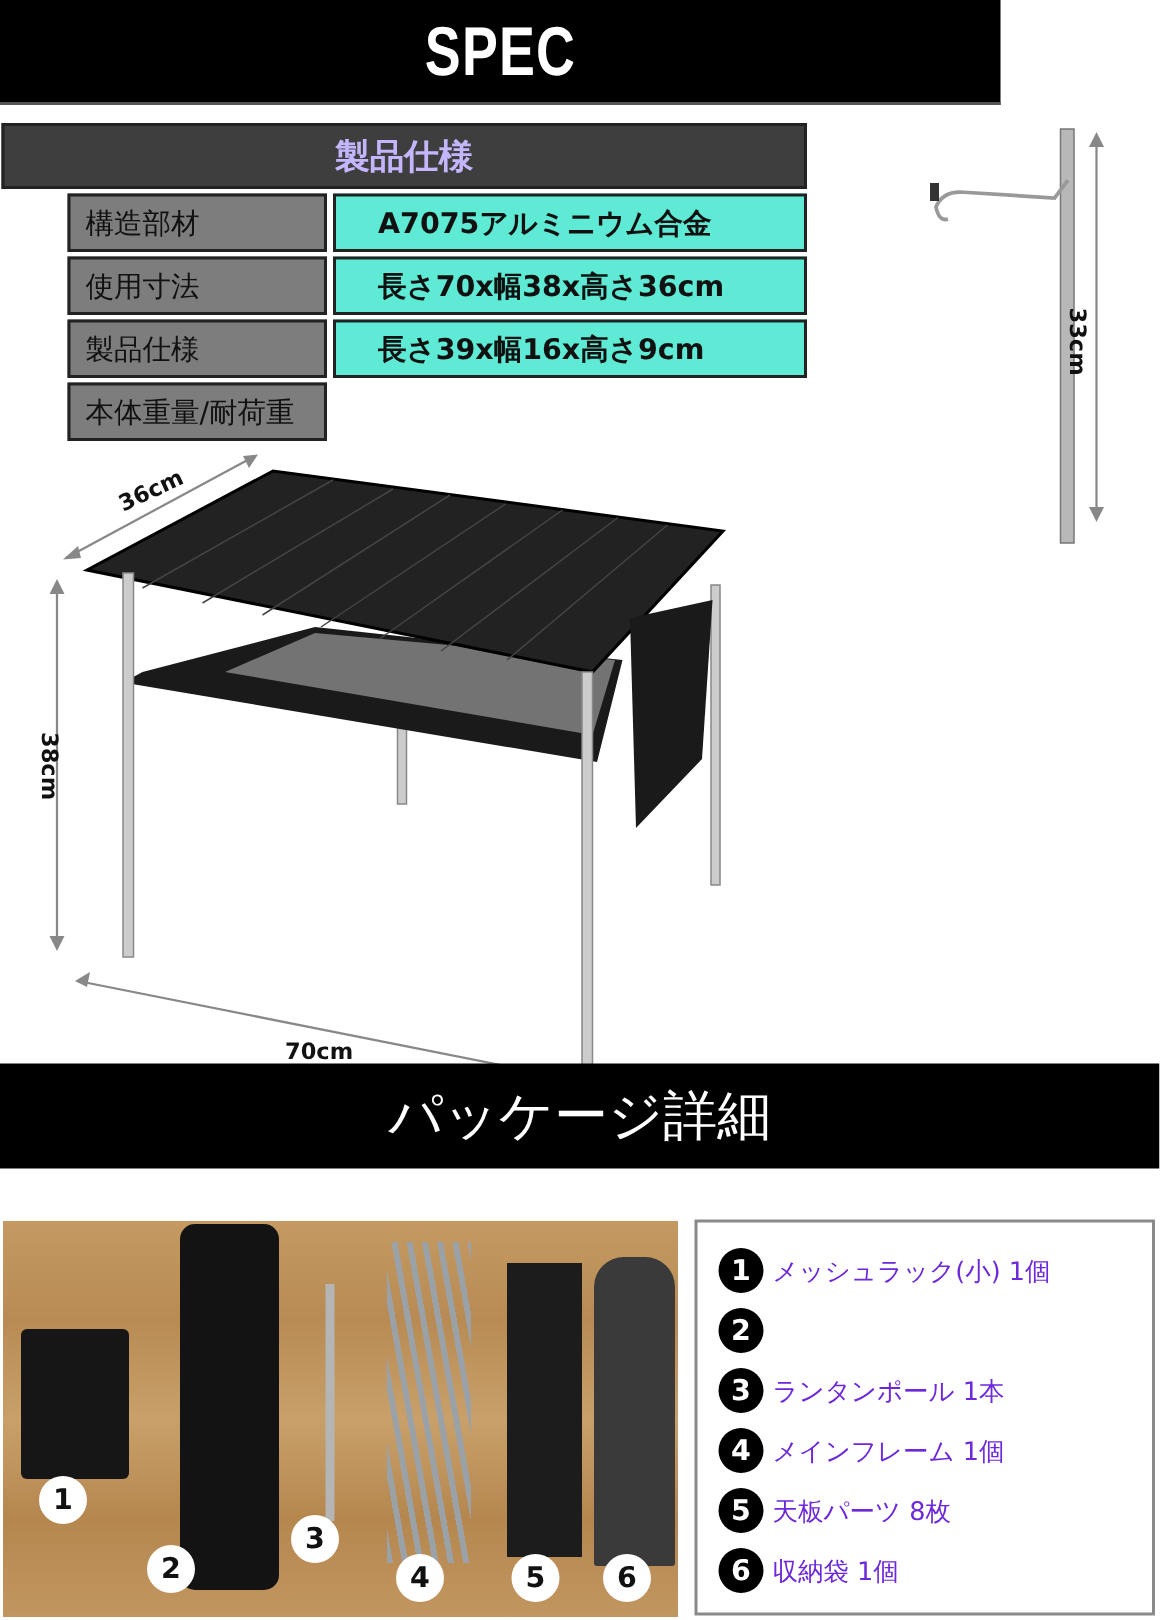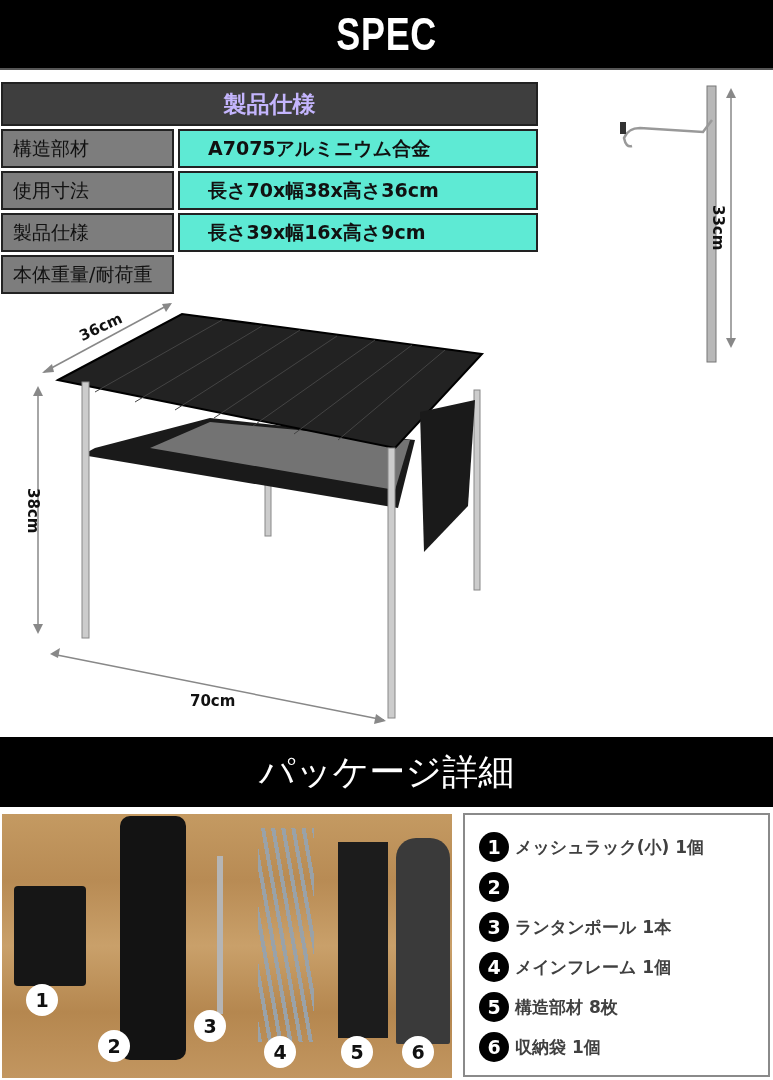--- a/index.html
+++ b/index.html
@@ -1,46 +1,46 @@
 <!DOCTYPE html>
 <html><head>
 <meta charset="utf-8">
 <style>
   * { box-sizing: border-box; margin: 0; padding: 0; }
   body { width: 773px; height: 1080px; background: #ffffff; position: relative; overflow: hidden;
          font-family: "DejaVu Sans", "Liberation Sans", sans-serif; color: #111; }
 
-  .banner-spec { position: absolute; left: 0; top: 0; width: 773px; height: 70px; background: #000;
+  .banner-spec { position: absolute; left: 0; top: 0; width: 667px; height: 70px; background: #000;
                  border-bottom: 2px solid #555; display: flex; align-items: center; justify-content: center; }
   .banner-spec span { color: #fff; font-family: "Liberation Sans", sans-serif; font-weight: 700; font-size: 46px;
                       transform: scaleX(0.78); letter-spacing: 1px; }
 
   .spec-table { position: absolute; left: 1px; top: 82px; width: 537px; }
   .spec-head { height: 44px; background: #3e3e3e; border: 2px solid #222; display: flex; align-items: center;
                justify-content: center; color: #c4b5fd; font-weight: 700; font-size: 23px; }
-  .spec-row { display: flex; margin-top: 3px; height: 39px; }
+  .spec-row { display: flex; margin-top: 3px; height: 39px; margin-left: 44px; }
   .spec-label { width: 173px; background: #7d7d7d; border: 2px solid #222; display: flex; align-items: center;
                 padding-left: 10px; font-size: 19px; color: #111; }
   .spec-value { flex: 1; margin-left: 4px; background: #5eead4; border: 2px solid #222; display: flex; align-items: center;
                 padding-left: 28px; font-size: 19px; font-weight: 700; color: #111; }
 
   .product-area { position: absolute; left: 0; top: 290px; width: 773px; height: 440px; }
 
-  .banner-pkg { position: absolute; left: 0; top: 737px; width: 773px; height: 70px; background: #000;
+  .banner-pkg { position: absolute; left: 0; top: 709px; width: 773px; height: 70px; background: #000;
                 display: flex; align-items: center; justify-content: center; }
   .banner-pkg span { color: #fff; font-size: 36px; font-weight: 400; }
 
   .pkg-photo { position: absolute; left: 2px; top: 814px; width: 450px; height: 264px; overflow: hidden;
                background: linear-gradient(180deg, #c49a62 0%, #b88b54 25%, #c9a06a 50%, #b5874f 75%, #c29660 100%); }
   .pkg-list { position: absolute; left: 463px; top: 813px; width: 307px; height: 264px; border: 2px solid #8a8a8a;
               background: #fff; padding: 12px 0 0 14px; }
   .pkg-item { display: flex; align-items: center; height: 40px; }
   .num-badge { width: 30px; height: 30px; border-radius: 50%; background: #000; color: #fff; font-weight: 700;
                font-size: 19px; display: flex; align-items: center; justify-content: center; margin-right: 6px; flex-shrink: 0; }
-  .pkg-text { font-size: 17px; font-weight: 700; color: #404040; white-space: nowrap; }
+  .pkg-text { font-size: 17px; font-weight: 400; color: #6d28d9; white-space: nowrap; }
   .photo-num { position: absolute; width: 32px; height: 32px; border-radius: 50%; background: #fff; color: #111;
                font-weight: 700; font-size: 19px; display: flex; align-items: center; justify-content: center; }
   .dim-label { position: absolute; font-weight: 700; font-size: 15px; color: #111; }
 </style>
 </head>
 <body>
 
 <div class="banner-spec">
   <span>SPEC</span>
 </div>
@@ -144,19 +144,19 @@
   <div class="pkg-item">
     <div class="num-badge">3</div>
     <div class="pkg-text">ランタンポール 1本</div>
   </div>
   <div class="pkg-item">
     <div class="num-badge">4</div>
     <div class="pkg-text">メインフレーム 1個</div>
   </div>
   <div class="pkg-item">
     <div class="num-badge">5</div>
-    <div class="pkg-text">構造部材 8枚</div>
+    <div class="pkg-text">天板パーツ 8枚</div>
   </div>
   <div class="pkg-item">
     <div class="num-badge">6</div>
     <div class="pkg-text">収納袋 1個</div>
   </div>
 </div>
 
 </body></html>

